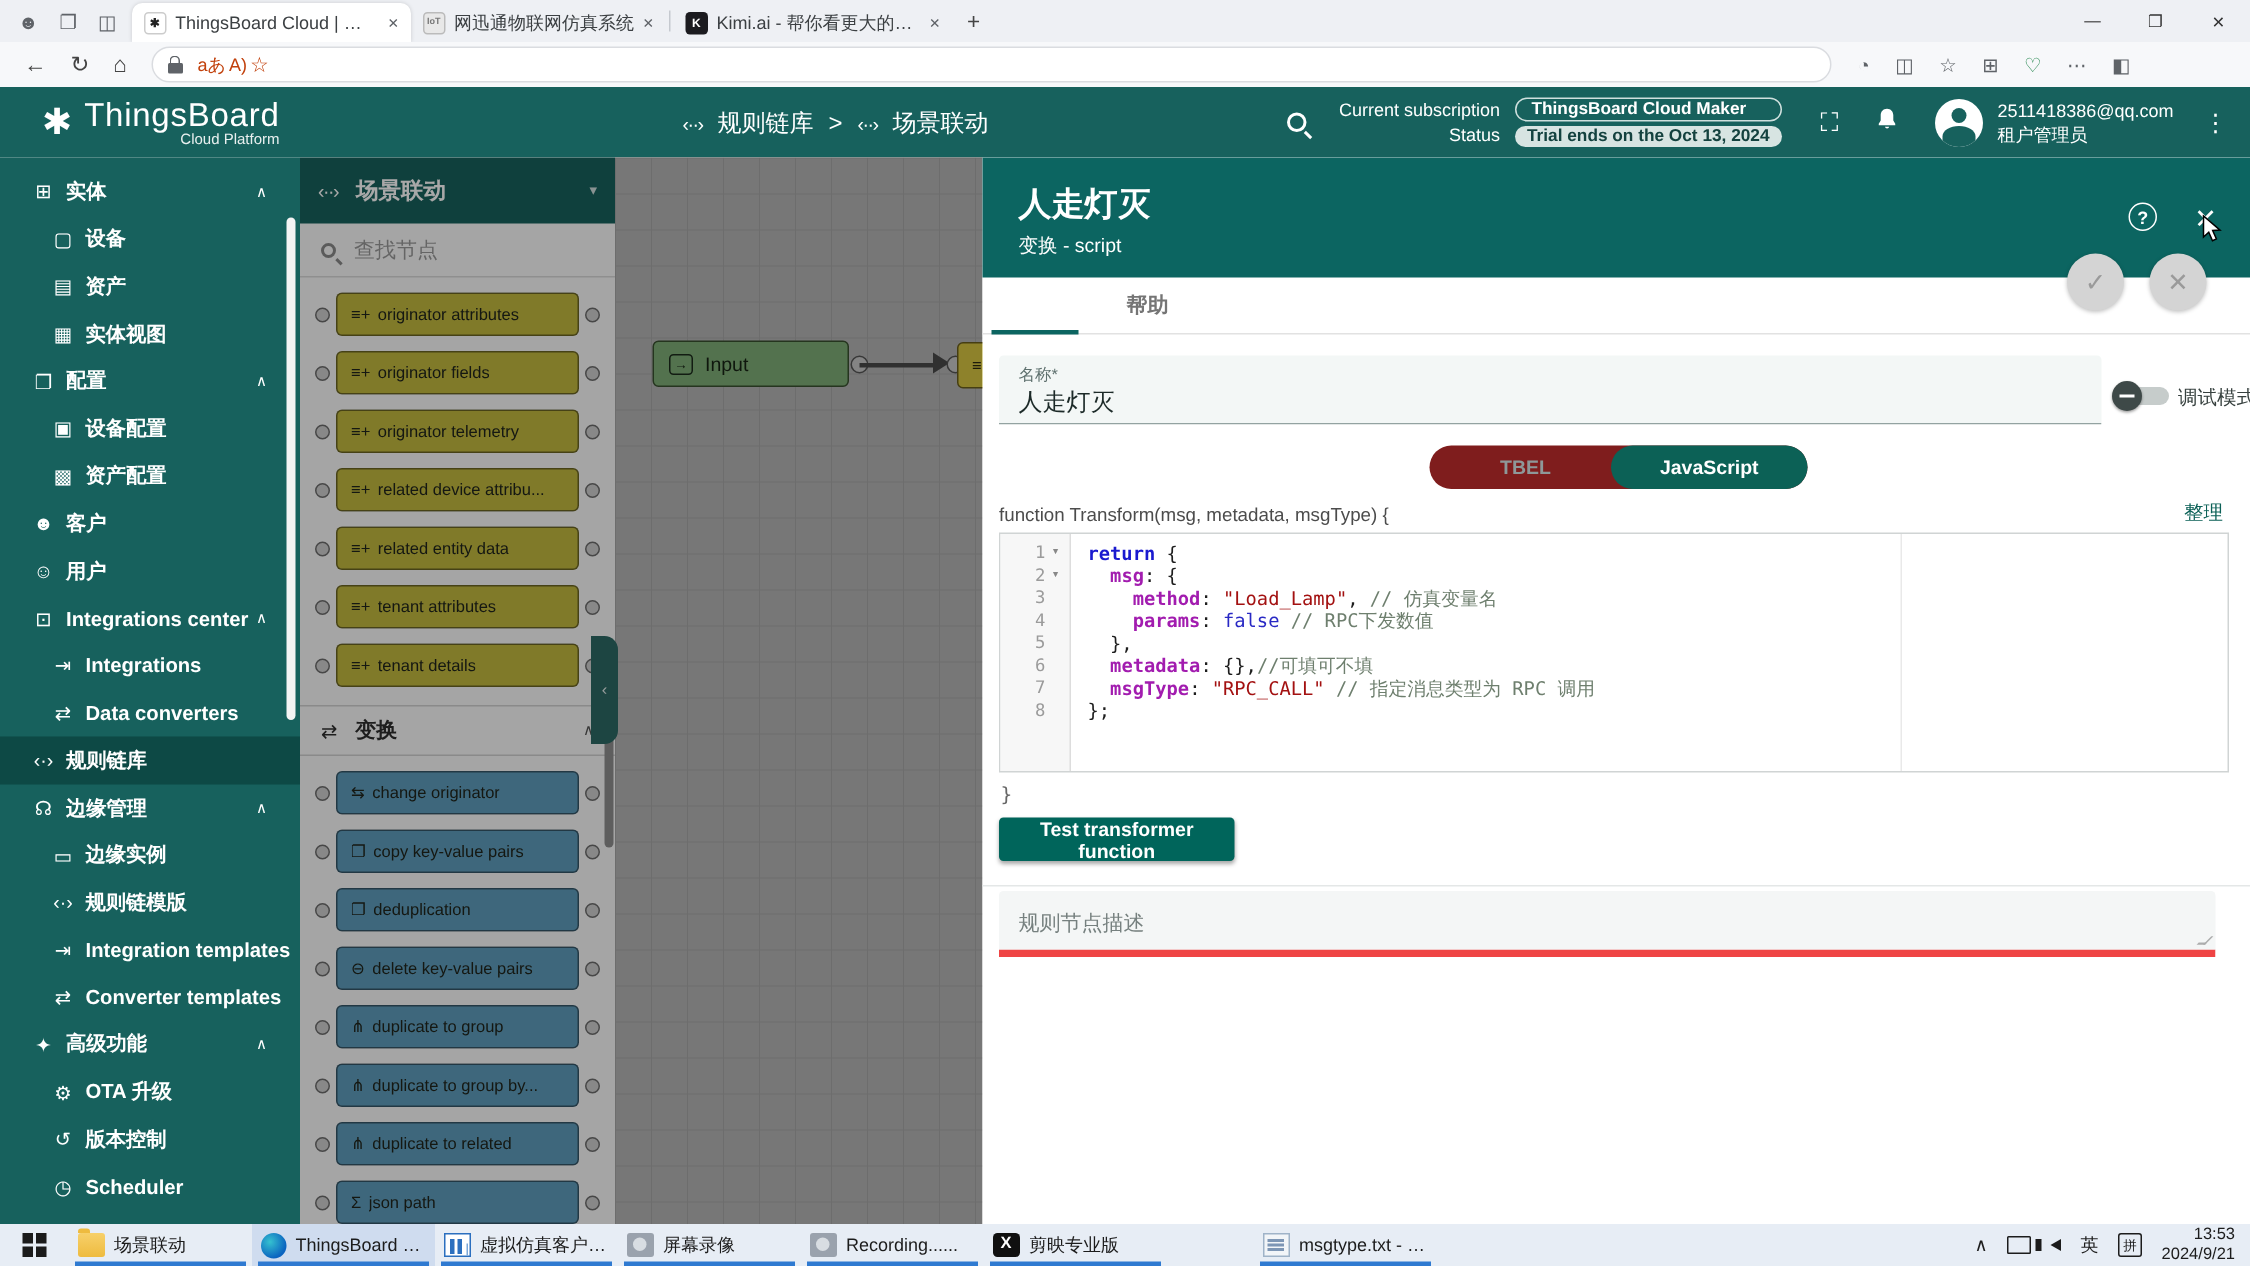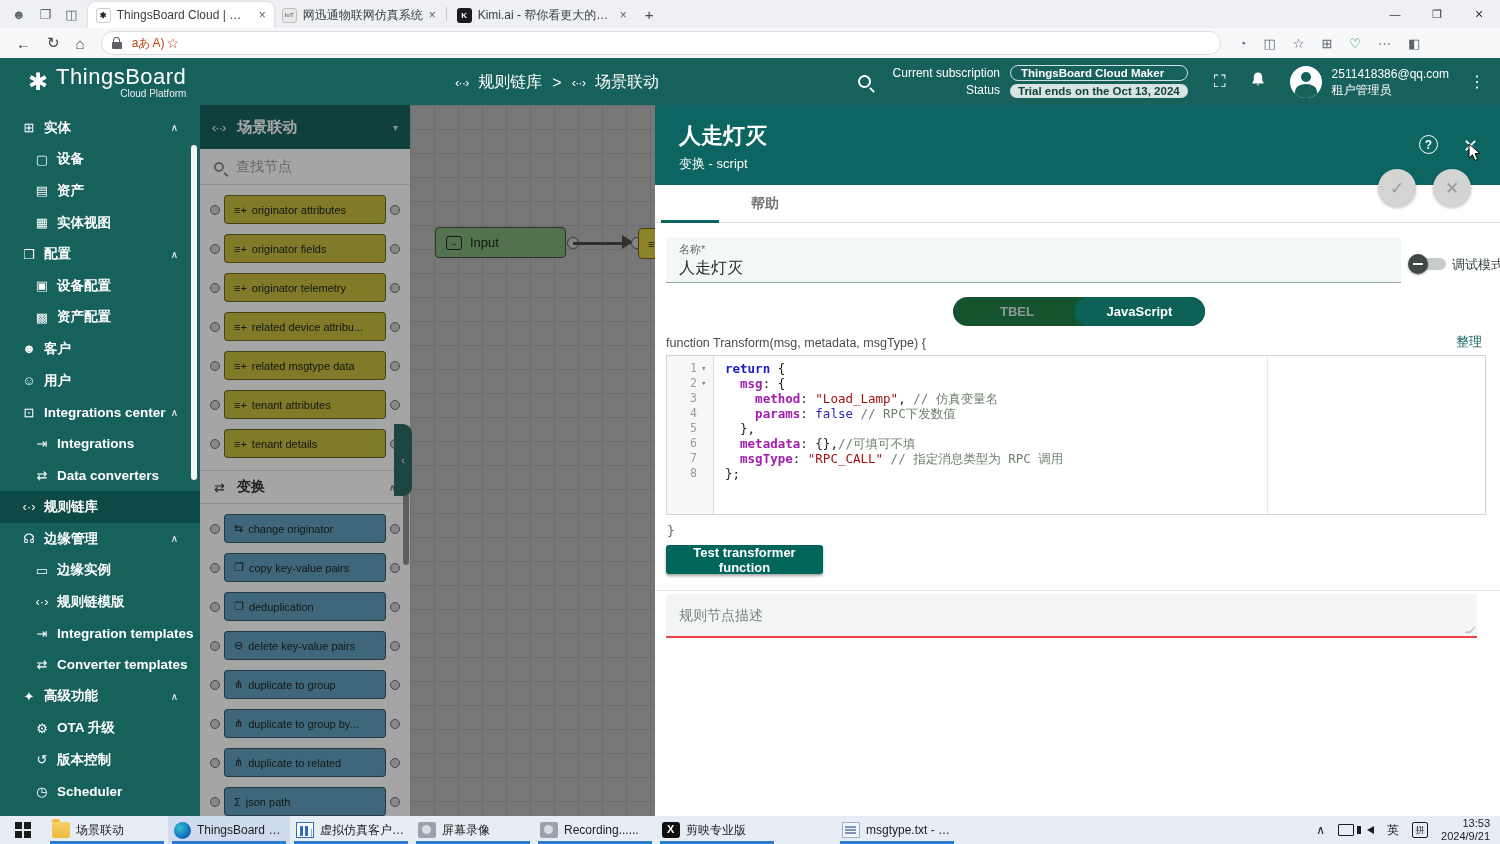--- a/index.html
+++ b/index.html
@@ -122,21 +122,21 @@
 
   .name-field { position:absolute; left:11px; top:132px; width:735px; height:46px; background:#f3f7f6; border-bottom:1px solid #93a3a1; border-radius:3px 3px 0 0; }
   .name-field .fl { position:absolute; left:13px; top:5px; font-size:11px; color:#5e706e; }
   .name-field .fv { position:absolute; left:13px; top:21px; font-size:16px; color:#1c2a28; }
   .dbg { position:absolute; left:753px; top:147px; width:92px; height:24px; }
   .dbg .track { position:absolute; left:6px; top:6px; width:32px; height:12px; background:#c6cccb; border-radius:6px; }
   .dbg .thumb { position:absolute; left:0; top:2px; width:20px; height:20px; background:#3e4948; border-radius:50%; box-shadow:0 1px 2px rgba(0,0,0,.4); }
   .dbg .thumb:after { content:""; position:absolute; left:5px; top:9px; width:10px; height:2px; background:#fff; }
   .dbg .dlb { position:absolute; left:44px; top:4px; font-size:13px; color:#37413f; white-space:nowrap; }
 
-  .seg { position:absolute; left:298px; top:192px; width:252px; height:29px; background:#14532d; border-radius:15px; }
+  .seg { position:absolute; left:298px; top:192px; width:252px; height:29px; background:#7f1d1d; border-radius:15px; }
   .seg .s0 { position:absolute; left:0; top:0; width:128px; height:29px; display:flex; align-items:center; justify-content:center; font-size:13px; font-weight:bold; color:#8e9899; }
   .seg .s1 { position:absolute; left:121px; top:0; width:131px; height:29px; background:#0c6156; border-radius:15px; display:flex; align-items:center; justify-content:center; font-size:13px; font-weight:bold; color:#fff; }
 
   .fnsig { position:absolute; left:11px; top:231px; font-size:12.5px; color:#4c4c4c; }
   .ed-icons { position:absolute; right:18px; top:228px; display:flex; align-items:center; gap:16px; color:#0c6157;flex-direction:column; }
   .ed-icons .fmt { font-size:13px; }
   .bug { width:14px; height:16px; background:#0c6157; border-radius:7px; position:relative; }
   .bug:before { content:""; position:absolute; left:-3px; top:3px; width:20px; height:2px; background:#0c6157; }
   .bug:after { content:""; position:absolute; left:-3px; top:9px; width:20px; height:2px; background:#0c6157; }
   .qm { width:17px; height:17px; border:1.6px solid #0c6157; border-radius:50%; font-size:11px; font-weight:bold; display:flex; align-items:center; justify-content:center; }
@@ -154,21 +154,21 @@
   .cl .code { position:absolute; left:58px; color:#1d1d1d; }
   .tok-kw { color:#1a1acf; font-weight:bold; }
   .tok-prop { color:#a21caf; font-weight:bold; }
   .tok-str { color:#a31111; }
   .tok-atom { color:#2929c4; }
   .tok-cmt { color:#6e7f6e; }
 
   .brace { position:absolute; left:12px; top:418px; font-family:"DejaVu Sans Mono", monospace; font-size:13px; color:#666; }
   .testbtn { position:absolute; left:11px; top:440px; width:157px; height:29px; background:#00655b; color:#fff; font-size:13px; font-weight:bold; border:none; border-radius:3px; box-shadow:0 2px 3px rgba(0,0,0,.35); display:flex; align-items:center; justify-content:center; }
   .p-div { position:absolute; left:0; top:485px; width:845px; height:1px; background:#e4e7e7; }
-  .desc { position:absolute; left:11px; top:489px; width:811px; height:44px; background:#f4f6f6; border-bottom:2px solid #ef4444; border-radius:3px 3px 0 0; }
+  .desc { position:absolute; left:11px; top:489px; width:811px; height:44px; background:#f4f6f6; border-bottom:5px solid #ef4444; border-radius:3px 3px 0 0; }
   .desc .dl { position:absolute; left:13px; top:13px; font-size:14px; color:#76807f; }
   .desc .rz { position:absolute; right:3px; bottom:2px; width:8px; height:8px; border-right:2px solid #9b9b9b; border-bottom:2px solid #9b9b9b; transform:skew(-45deg) scale(.7); opacity:.8; }
 
   .cursor-arrow { position:absolute; left:813px; top:38px; z-index:9; }
 
   
   .taskbar { position:absolute; left:0; top:816px; width:1500px; height:28px; background:#e7edf5; display:flex; align-items:center; z-index:8; }
   .start { width:46px; height:28px; display:flex; align-items:center; justify-content:center; }
   .start .g { display:grid; grid-template-columns:7px 7px; grid-template-rows:7px 7px; gap:1.5px; }
   .start .g i { background:#1b1b1b; }
@@ -430,21 +430,21 @@
         </div>
         <div class="pnode olive">
           <span class="cL"></span>
           <span class="nic">≡+</span>
           <span class="nt">related device attribu...</span>
           <span class="cR"></span>
         </div>
         <div class="pnode olive">
           <span class="cL"></span>
           <span class="nic">≡+</span>
-          <span class="nt">related msgtype data</span>
+          <span class="nt">related entity data</span>
           <span class="cR"></span>
         </div>
         <div class="pnode olive">
           <span class="cL"></span>
           <span class="nic">≡+</span>
           <span class="nt">tenant attributes</span>
           <span class="cR"></span>
         </div>
         <div class="pnode olive">
           <span class="cL"></span>

